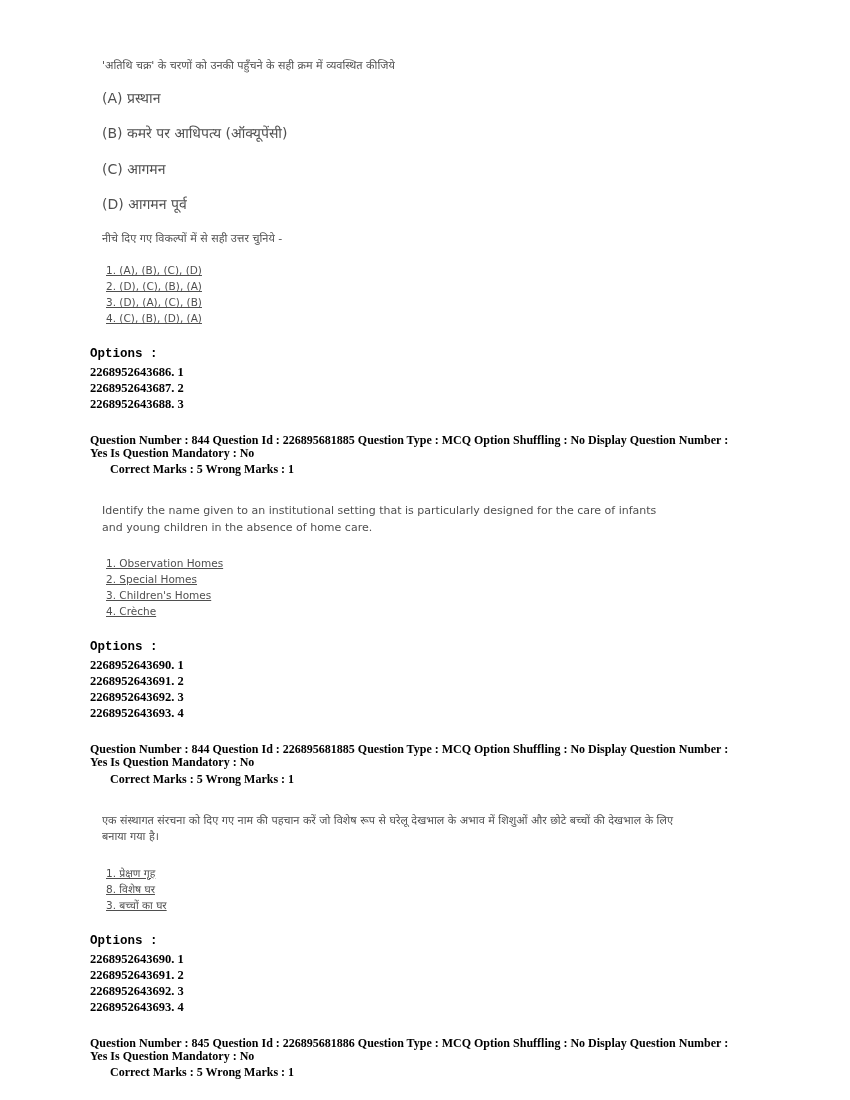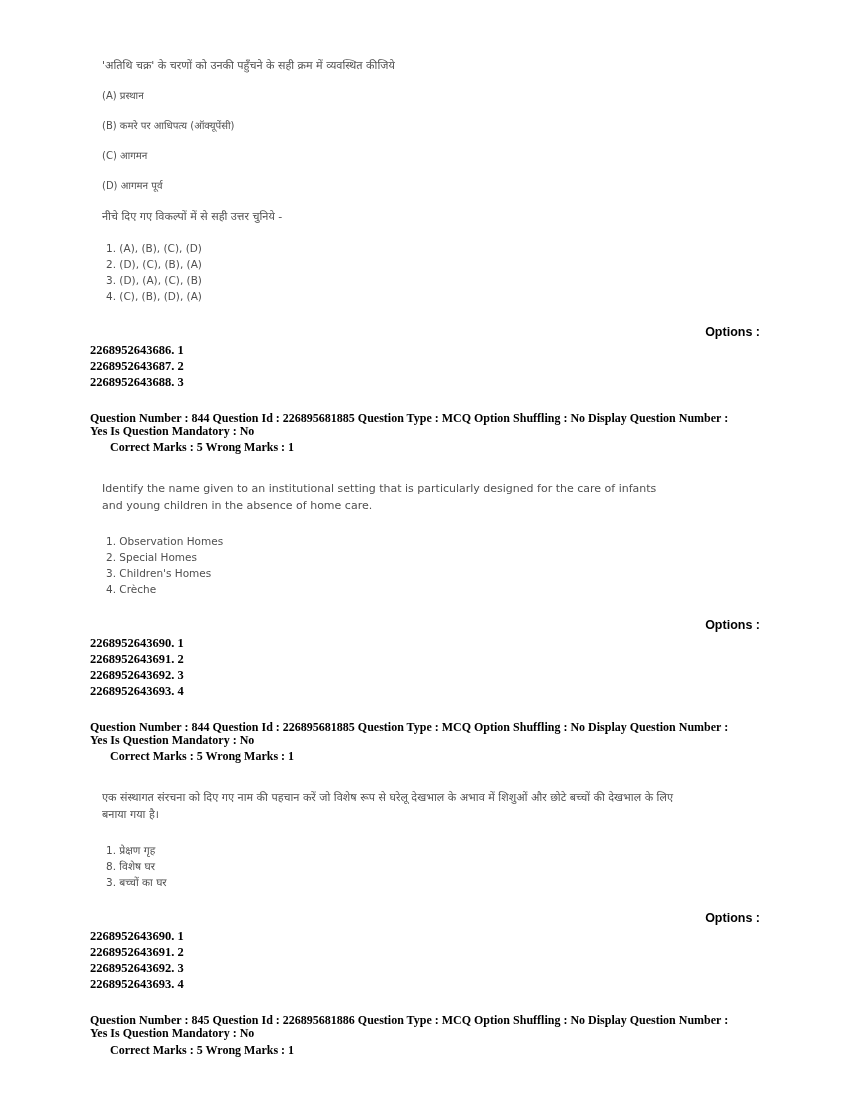--- a/index.html
+++ b/index.html
@@ -21,50 +21,50 @@
     font-family: "DejaVu Sans", "Liberation Sans", sans-serif;
     font-size: 11px;
     color: #4f4f4f;
     margin-left: 12px;
     max-width: 575px;
     line-height: 1.5;
     margin-bottom: 14px;
   }
   .choice {
     font-family: "DejaVu Sans", "Liberation Sans", sans-serif;
-    font-size: 10px;
+    font-size: 14px;
     color: #4f4f4f;
     margin-left: 12px;
     margin-bottom: 16px;
     line-height: 1.4;
   }
   .instruction {
     font-family: "DejaVu Sans", "Liberation Sans", sans-serif;
     font-size: 11px;
     color: #4f4f4f;
     margin-left: 12px;
     margin-top: 10px;
     margin-bottom: 17px;
     line-height: 1.4;
   }
   .answers { margin-left: 16px; margin-bottom: 20px; }
   .answer-line {
     font-family: "DejaVu Sans", "Liberation Sans", sans-serif;
     font-size: 10.5px;
     color: #4f4f4f;
     line-height: 1.52;
+    text-decoration: underline;
   }
   .options-label {
-    font-family: Liberation Sans, sans-serif;
+    font-family: Liberation Mono, monospace;
     font-size: 12.5px;
     font-weight: bold;
     color: #000000;
     margin-top: 14px;
     margin-bottom: 3px;
-    text-align: right;
   }
   .option-id {
     font-family: "Liberation Serif", serif;
     font-size: 12.5px;
     font-weight: 600;
     color: #000000;
     line-height: 1.28;
   }
   .meta {
     font-family: "Liberation Serif", serif;

